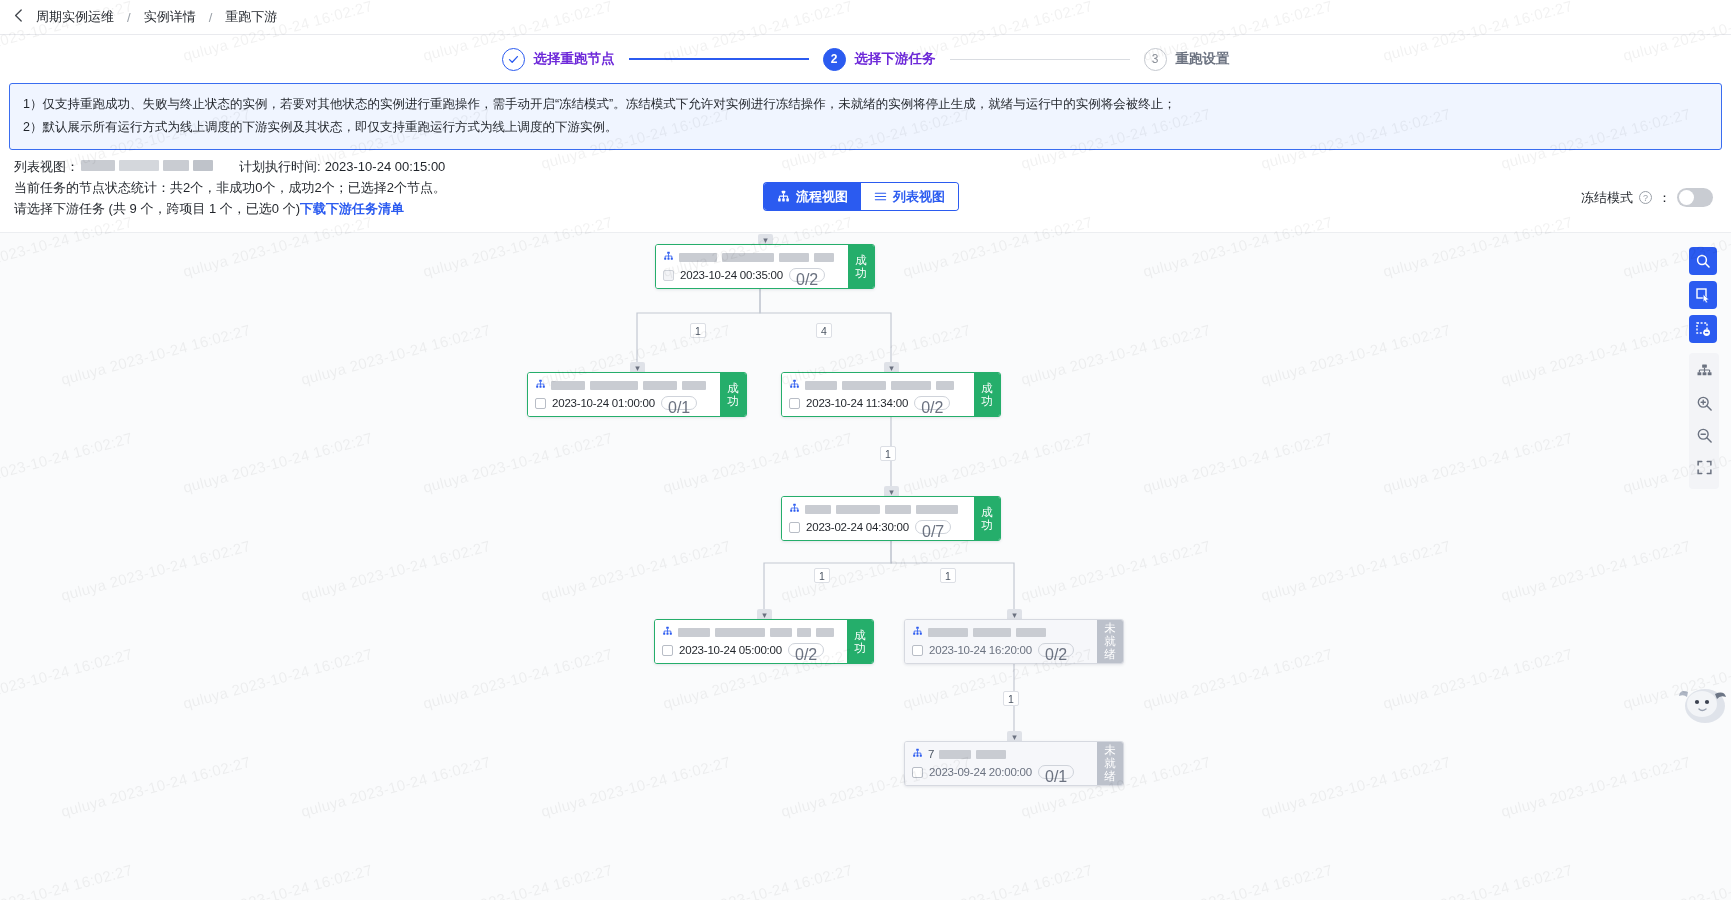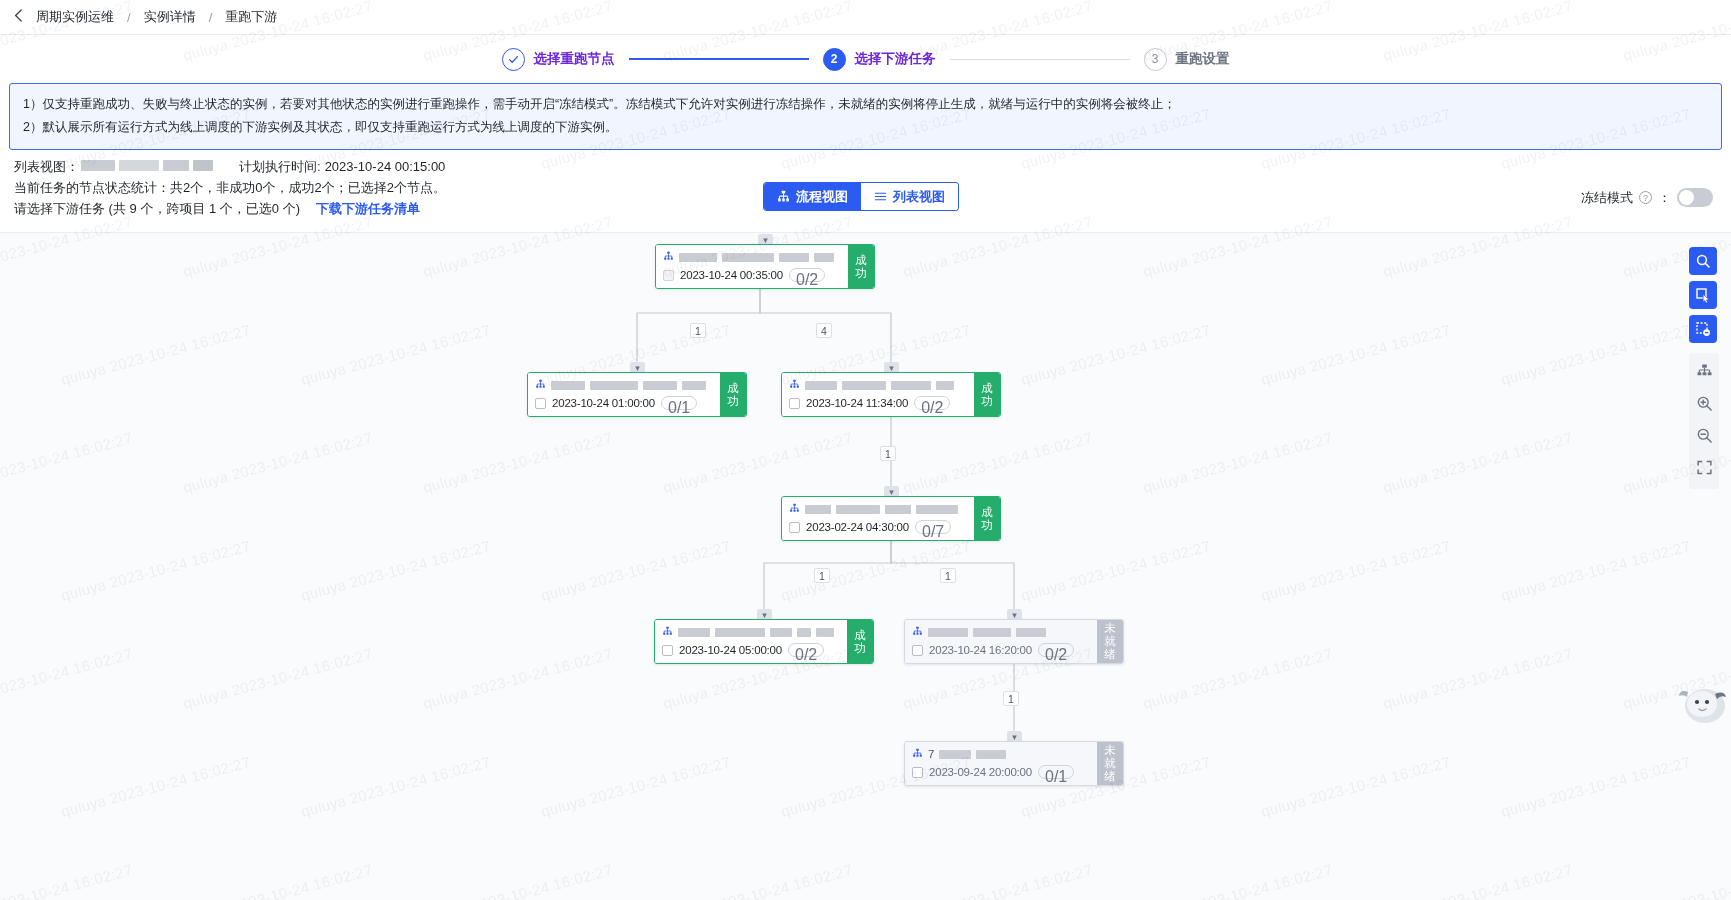--- a/index.html
+++ b/index.html
@@ -76,21 +76,21 @@
   .meta-label { white-space:nowrap; }
   .redact {
     display:inline-block; height:11px; border-radius:1px;
     background:#c9ccd2; margin: 0 2px;
   }
   .redact.b1 { width: 34px; }
   .redact.b2 { width: 40px; background:#d4d7dc;}
   .redact.b3 { width: 26px; }
   .redact.b4 { width: 20px; background:#bfc3ca;}
   .meta-gap { display:inline-block; width:24px; }
-  .link-blue { color:#2b5bf0; cursor:pointer; font-weight:600; margin-left:16px; font-size:13px;}
+  .link-blue { color:#2b5bf0; cursor:pointer; font-weight:600; font-size:13px;}
 
   
   .view-switch {
     position:absolute; left: 764px; top:183px; display:flex; z-index:6;
     border-radius:3px; overflow:hidden; box-shadow:0 0 0 1px #2b5bf0;
   }
   .vs-btn {
     height:27px; padding: 0 13px; display:flex; align-items:center; gap:6px;
     font-size:13px; cursor:pointer; background:#fff; color:#2b5bf0;
     font-weight:600;

